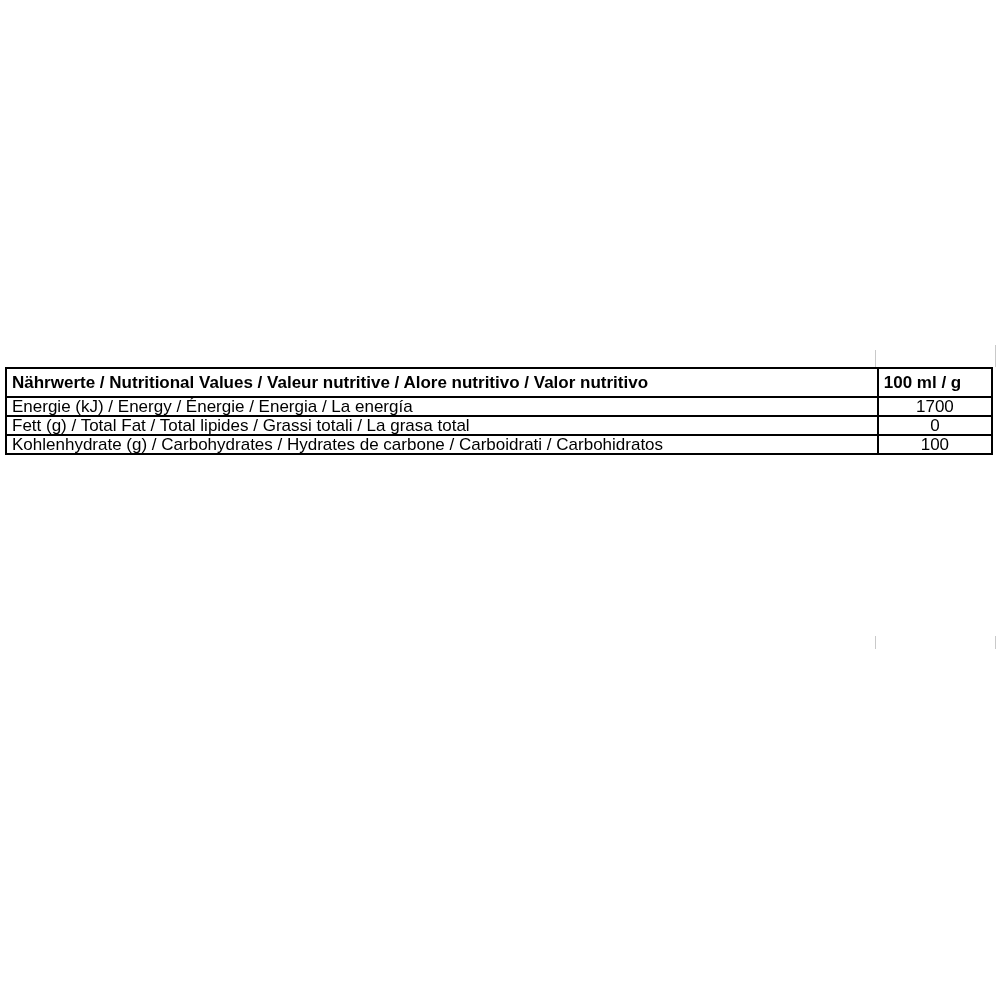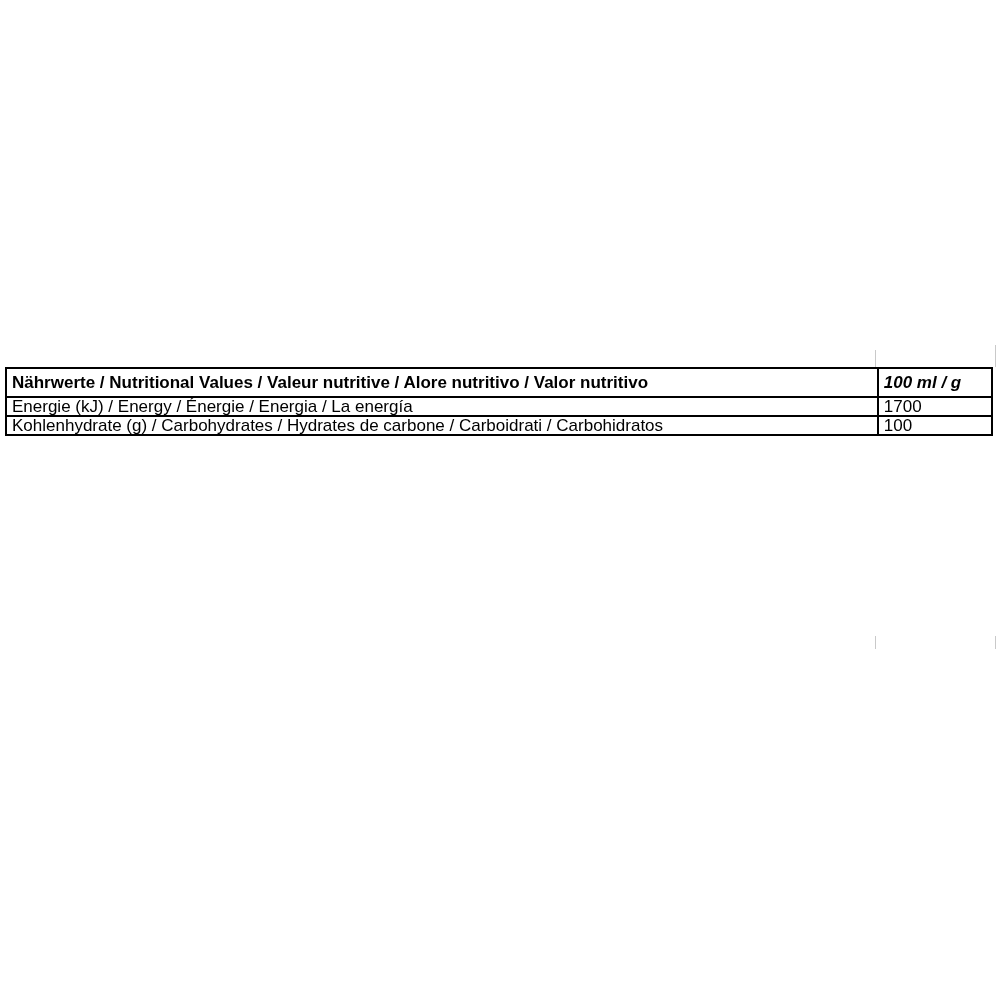--- a/index.html
+++ b/index.html
@@ -33,22 +33,22 @@
     overflow: hidden;
     vertical-align: middle;
     font-weight: normal;
     text-align: left;
   }
   table.nutrition col.label-col { width: 870px; }
   table.nutrition col.value-col { width: 114px; }
   table.nutrition tr { height: 16px; }
   table.nutrition tr.header-row { height: 29px; }
   table.nutrition tr.header-row th { font-weight: bold; }
-  table.nutrition td.value, table.nutrition th.value { text-align: left; }
-  table.nutrition th.value { text-align: left; font-style: italic; }
+  table.nutrition td.value, table.nutrition th.value { text-align: center; }
+  table.nutrition th.value { text-align: left; }
   
   .grid-stub {
     position: absolute;
     width: 1px;
     background: #c9c9c9;
   }
   .stub-div-top   { left: 875px; top: 350px; height: 17px; }
   .stub-div-bot   { left: 875px; top: 636px; height: 13px; }
   .stub-right-top { left: 995px; top: 345px; height: 22px; }
   .stub-right-bot { left: 995px; top: 636px; height: 13px; }
@@ -73,19 +73,23 @@
         <th>Nährwerte / Nutritional Values / Valeur nutritive / Alore nutritivo / Valor nutritivo</th>
         <th class="value">100 ml / g</th>
       </tr>
     </thead>
     <tbody>
       <tr>
         <td>Energie (kJ) / Energy / Énergie / Energia / La energía</td>
         <td class="value">1700</td>
       </tr>
       <tr>
+        <td>Fett (g) / Total Fat / Total lipides / Grassi totali / La grasa total</td>
+        <td class="value">0</td>
+      </tr>
+      <tr>
         <td>Kohlenhydrate (g) / Carbohydrates / Hydrates de carbone / Carboidrati / Carbohidratos</td>
         <td class="value">100</td>
       </tr>
     </tbody>
   </table>
 
 </div>
 
 </body></html>

